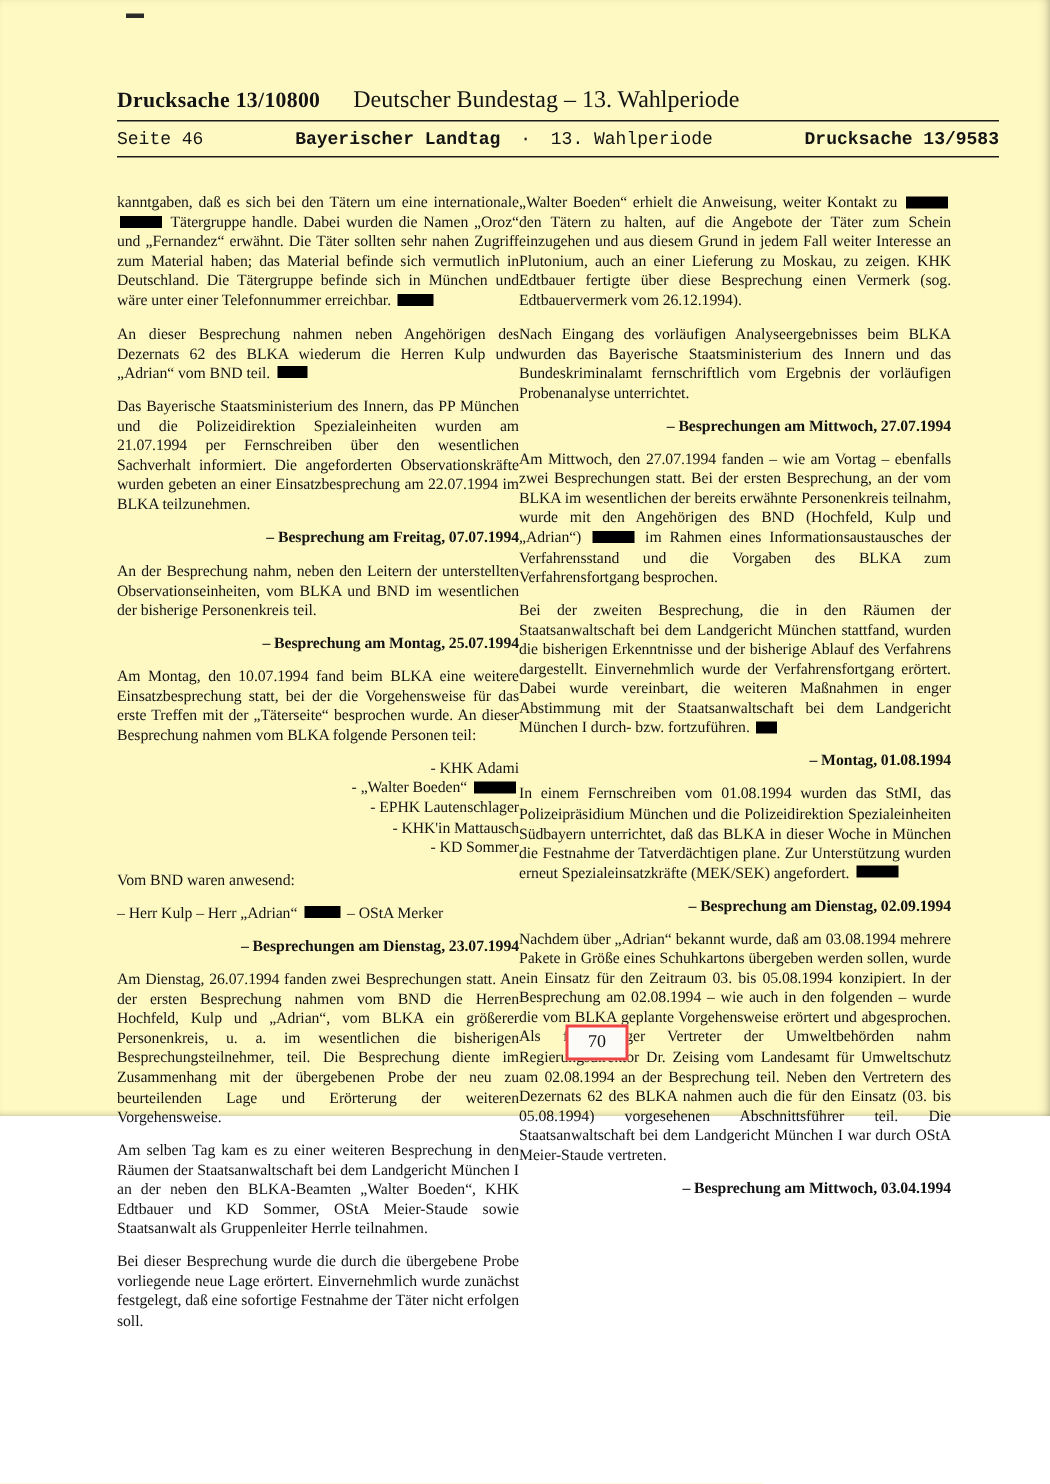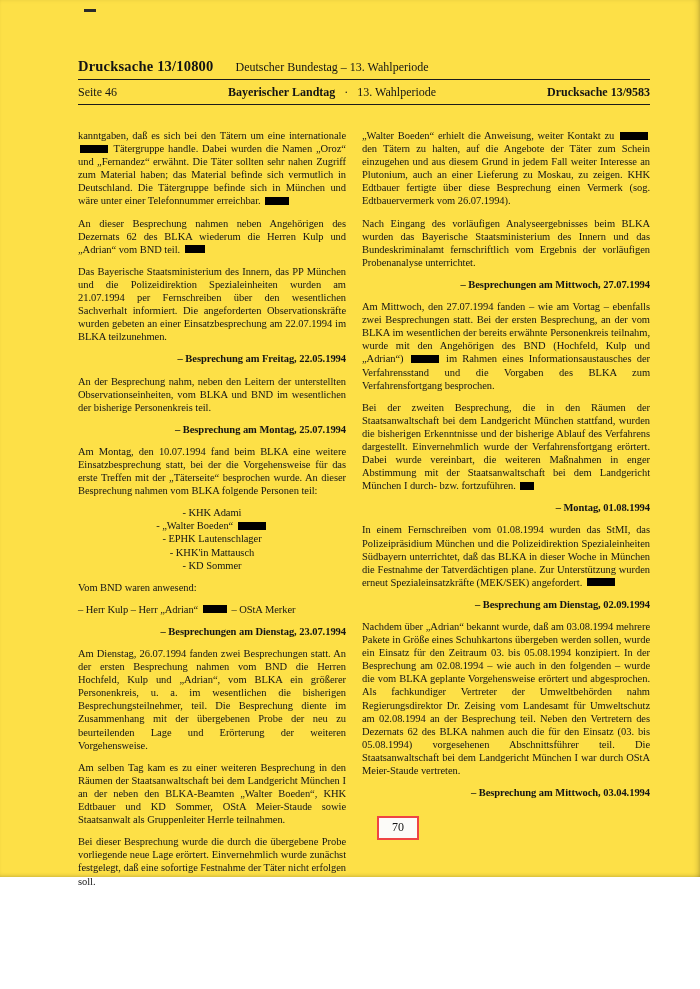--- a/index.html
+++ b/index.html
@@ -5,49 +5,49 @@
   * { margin:0; padding:0; box-sizing:border-box; }
   html,body { width:700px; height:989px; }
   body {
     background:#ffffff;
     font-family:"Liberation Serif", serif;
     color:#141414;
     overflow:hidden;
   }
   .page {
     position:relative;
-    width:700px; height:877px;
-    background:#fde047;
-    padding:58px 50px 0 78px;
+    width:700px; height:744px;
+    background:#fef9c3;
+    padding:58px 34px 0 78px;
     box-shadow: inset -4px 0 7px -4px rgba(0,0,0,0.35), inset 0 -3px 5px -3px rgba(0,0,0,0.2);
   }
   .artifact-dash {
     position:absolute; top:9px; left:84px;
     width:12px; height:3px; background:#2a2a2a;
   }
   
   .header-row1 { display:flex; align-items:baseline; gap:22px; }
   .doc-top { font-size:14.5px; font-weight:bold; letter-spacing:0.2px; }
-  .parl-top { font-size:12px; }
+  .parl-top { font-size:16px; }
   .rule { border-bottom:1px solid #1c1c1c; }
   .rule-thick { border-bottom:1.6px solid #1c1c1c; margin-top:4px; }
   .header-row2 {
     display:flex; justify-content:space-between; align-items:center;
-    font-size:12px; padding:5px 0 4px 0;
+    font-size:12px; padding:5px 0 4px 0;font-family:Liberation Mono, monospace;
   }
   .center-group span { margin:0 3px; }
   .bold { font-weight:bold; }
   
-  .columns { display:flex; gap:16px; margin-top:24px; }
+  .columns { display:flex; margin-top:24px; }
   .col { text-align:justify; font-size:10.5px; line-height:13.1px; letter-spacing:-0.05px; }
   .col-left  { width:268px; }
   .col-right { width:288px; }
   .col p { margin:0 0 9px 0; }
   .head { font-weight:bold; margin:1px 0 9px 0; text-align:right; }
-  .list-line { margin:0 !important; text-align:center; }
+  .list-line { margin:0 !important; text-align:right; }
   .list-block { margin-bottom:9px; }
   
   .redact {
     display:inline-block; background:#000; height:8px;
     margin:0 2px; vertical-align:-0.5px;
   }
   .rw14{width:14px} .rw20{width:20px} .rw24{width:24px} .rw28{width:28px}
   
   .page-num-box {
     position:absolute; bottom:37px; left:50%; transform:translateX(-50%);
@@ -86,21 +86,21 @@
         <span>kanntgaben, daß es sich bei den Tätern um eine internationale</span>
         <span class="redact rw28"></span>
         <span>Tätergruppe handle. Dabei wurden die Namen „Oroz“ und „Fernandez“ erwähnt. Die Täter sollten sehr nahen Zugriff zum Material haben; das Material befinde sich vermutlich in Deutschland. Die Tätergruppe befinde sich in München und wäre unter einer Telefonnummer erreichbar.</span>
         <span class="redact rw24"></span>
       </p>
       <p>
         <span>An dieser Besprechung nahmen neben Angehörigen des Dezernats 62 des BLKA wiederum die Herren Kulp und „Adrian“ vom BND teil.</span>
         <span class="redact rw20"></span>
       </p>
       <p>Das Bayerische Staatsministerium des Innern, das PP München und die Polizeidirektion Spezialeinheiten wurden am 21.07.1994 per Fernschreiben über den wesentlichen Sachverhalt informiert. Die angeforderten Observationskräfte wurden gebeten an einer Einsatzbesprechung am 22.07.1994 im BLKA teilzunehmen.</p>
-      <p class="head">– Besprechung am Freitag, 22.05.1994</p>
+      <p class="head">– Besprechung am Freitag, 07.07.1994</p>
       <p>An der Besprechung nahm, neben den Leitern der unterstellten Observationseinheiten, vom BLKA und BND im wesentlichen der bisherige Personenkreis teil.</p>
       <p class="head">– Besprechung am Montag, 25.07.1994</p>
       <p>Am Montag, den 10.07.1994 fand beim BLKA eine weitere Einsatzbesprechung statt, bei der die Vorgehensweise für das erste Treffen mit der „Täterseite“ besprochen wurde. An dieser Besprechung nahmen vom BLKA folgende Personen teil:</p>
       <div class="list-block">
         <p class="list-line">- KHK Adami</p>
         <p class="list-line">
           <span>- „Walter Boeden“</span>
           <span class="redact rw28"></span>
         </p>
         <p class="list-line">- EPHK Lautenschlager</p>
@@ -116,21 +116,21 @@
       <p class="head">– Besprechungen am Dienstag, 23.07.1994</p>
       <p>Am Dienstag, 26.07.1994 fanden zwei Besprechungen statt. An der ersten Besprechung nahmen vom BND die Herren Hochfeld, Kulp und „Adrian“, vom BLKA ein größerer Personenkreis, u. a. im wesentlichen die bisherigen Besprechungsteilnehmer, teil. Die Besprechung diente im Zusammenhang mit der übergebenen Probe der neu zu beurteilenden Lage und Erörterung der weiteren Vorgehensweise.</p>
       <p>Am selben Tag kam es zu einer weiteren Besprechung in den Räumen der Staatsanwaltschaft bei dem Landgericht München I an der neben den BLKA-Beamten „Walter Boeden“, KHK Edtbauer und KD Sommer, OStA Meier-Staude sowie Staatsanwalt als Gruppenleiter Herrle teilnahmen.</p>
       <p>Bei dieser Besprechung wurde die durch die übergebene Probe vorliegende neue Lage erörtert. Einvernehmlich wurde zunächst festgelegt, daß eine sofortige Festnahme der Täter nicht erfolgen soll.</p>
     </div>
 
     <div class="col col-right">
       <p>
         <span>„Walter Boeden“ erhielt die Anweisung, weiter Kontakt zu</span>
         <span class="redact rw28"></span>
-        <span>den Tätern zu halten, auf die Angebote der Täter zum Schein einzugehen und aus diesem Grund in jedem Fall weiter Interesse an Plutonium, auch an einer Lieferung zu Moskau, zu zeigen. KHK Edtbauer fertigte über diese Besprechung einen Vermerk (sog. Edtbauervermerk vom 26.07.1994).</span>
+        <span>den Tätern zu halten, auf die Angebote der Täter zum Schein einzugehen und aus diesem Grund in jedem Fall weiter Interesse an Plutonium, auch an einer Lieferung zu Moskau, zu zeigen. KHK Edtbauer fertigte über diese Besprechung einen Vermerk (sog. Edtbauervermerk vom 26.12.1994).</span>
       </p>
       <p>Nach Eingang des vorläufigen Analyseergebnisses beim BLKA wurden das Bayerische Staatsministerium des Innern und das Bundeskriminalamt fernschriftlich vom Ergebnis der vorläufigen Probenanalyse unterrichtet.</p>
       <p class="head">– Besprechungen am Mittwoch, 27.07.1994</p>
       <p>
         <span>Am Mittwoch, den 27.07.1994 fanden – wie am Vortag – ebenfalls zwei Besprechungen statt. Bei der ersten Besprechung, an der vom BLKA im wesentlichen der bereits erwähnte Personenkreis teilnahm, wurde mit den Angehörigen des BND (Hochfeld, Kulp und „Adrian“)</span>
         <span class="redact rw28"></span>
         <span>im Rahmen eines Informationsaustausches der Verfahrensstand und die Vorgaben des BLKA zum Verfahrensfortgang besprochen.</span>
       </p>
       <p>
         <span>Bei der zweiten Besprechung, die in den Räumen der Staatsanwaltschaft bei dem Landgericht München stattfand, wurden die bisherigen Erkenntnisse und der bisherige Ablauf des Verfahrens dargestellt. Einvernehmlich wurde der Verfahrensfortgang erörtert. Dabei wurde vereinbart, die weiteren Maßnahmen in enger Abstimmung mit der Staatsanwaltschaft bei dem Landgericht München I durch- bzw. fortzuführen.</span>

